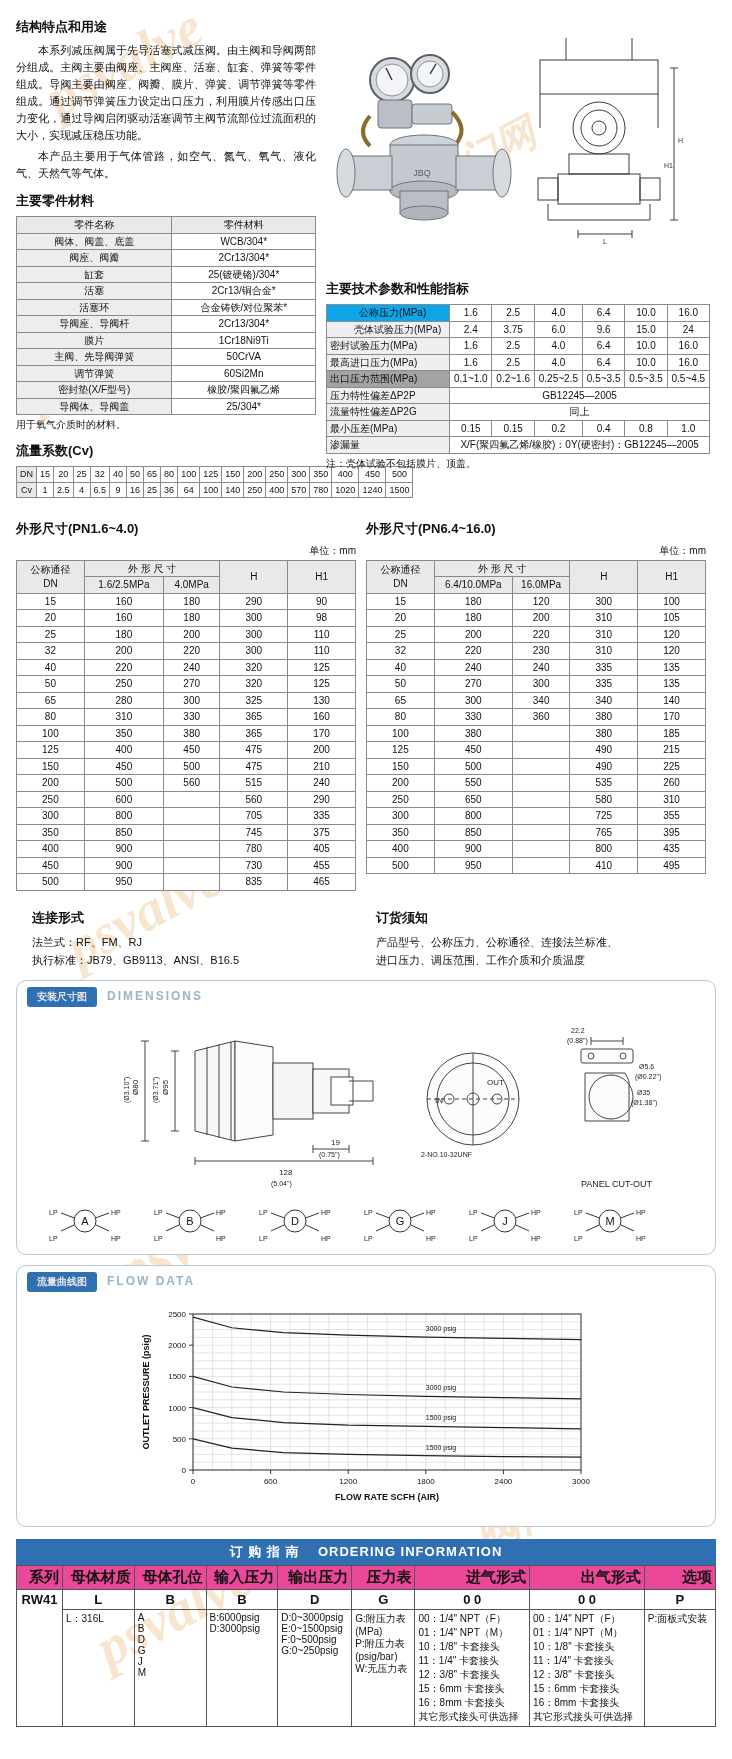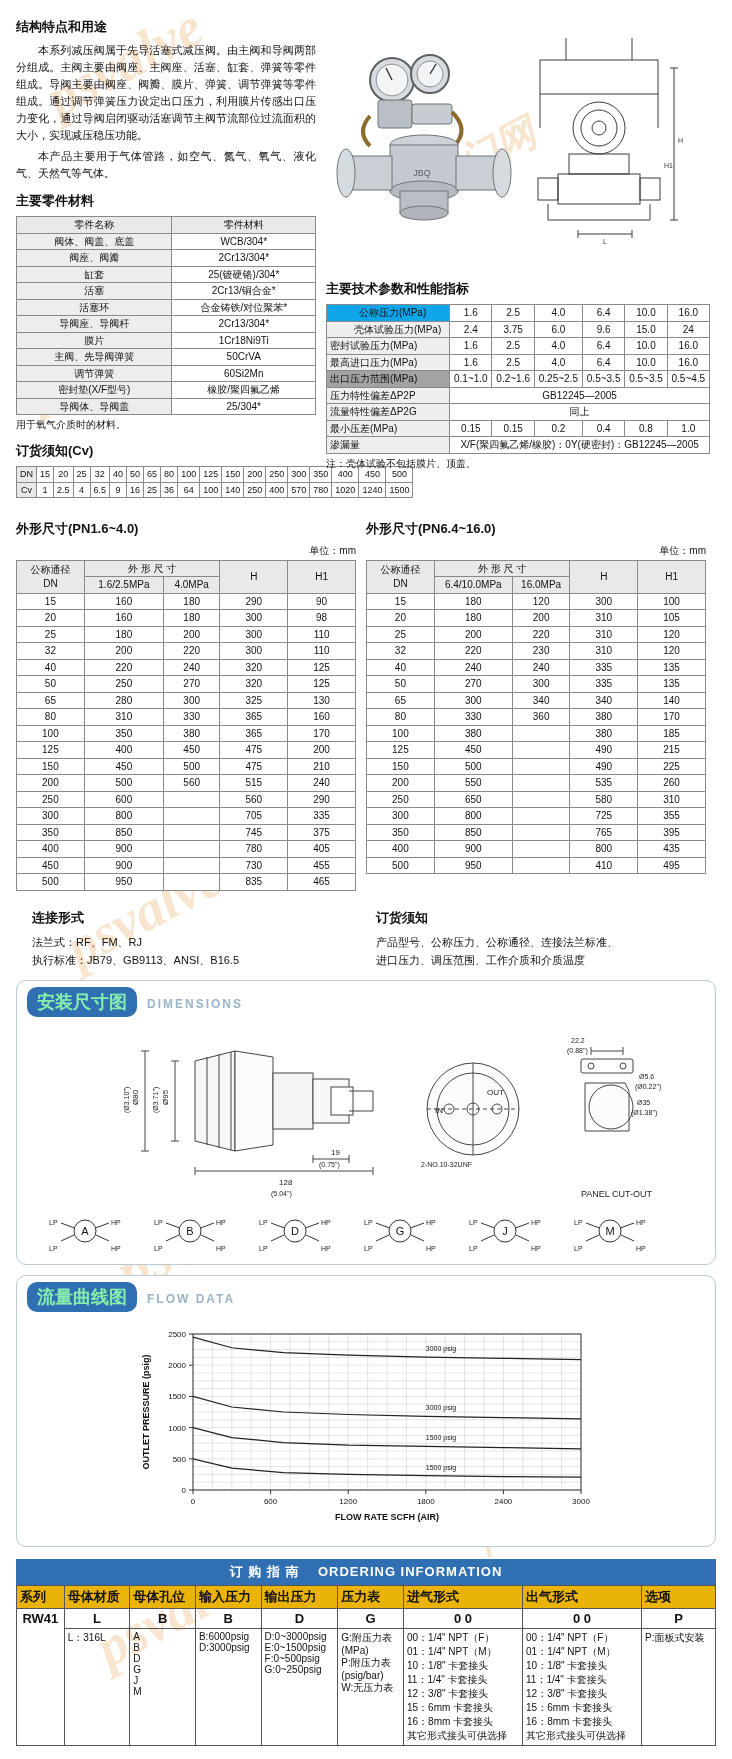--- a/index.html
+++ b/index.html
@@ -72,25 +72,25 @@
     background: #fff;
   }
   .panelhdr {
     display: flex;
     align-items: baseline;
     gap: 10px;
     padding: 6px 10px 0 10px;
   }
   .panelhdr .cn {
     background: #2f6fb2;
-    color: #86efac;
-    font-size: 18px;
+    color: #e5e5e5;
+    font-size: 10px;
     font-weight: bold;
     padding: 3px 10px;
-    border-radius: 10px;
+    border-radius: 3px;
   }
   .panelhdr .en {
     color: #9bb4c9;
     font-size: 12px;
     letter-spacing: 2px;
     font-weight: bold;
   }
   .order-hdr {
     background: #2f6fb2;
     color: #fff;
@@ -103,21 +103,21 @@
   table.order {
     border-collapse: collapse;
     width: 100%;
     font-size: 10px;
   }
   table.order th, table.order td {
     border: 1px solid #555;
     padding: 2px 3px;
     vertical-align: top;
   }
-  table.order th { background:#eab308; text-align:left; font-size: 13px;}
+  table.order th { background:#ec4899; text-align:right; font-size: 15px;}
   table.order td { text-align: left; }
   table.order td.c { text-align: center; }
   .big { font-size: 13px; font-weight: bold; }
   svg { display: block; }
   .listline { font-size: 11px; line-height: 1.7; margin: 0; }
 </style>
 </head>
 <body>
 
 <div class="page">
@@ -188,21 +188,21 @@
               <td>橡胶/聚四氟乙烯</td>
             </tr>
             <tr>
               <td>导阀体、导阀盖</td>
               <td>25/304*</td>
             </tr>
           </tbody>
       </table>
       <p class="note">用于氧气介质时的材料。</p>
 
-      <h2 class="sec" style="margin-top:10px;">订货须知(Cv)</h2>
+      <h2 class="sec" style="margin-top:10px;">流量系数(Cv)</h2>
       <table class="grid cv-tbl">
         <tbody id="cv-body">
             <tr>
               <th>DN</th>
               <td>15</td>
               <td>20</td>
               <td>25</td>
               <td>32</td>
               <td>40</td>
               <td>50</td>

